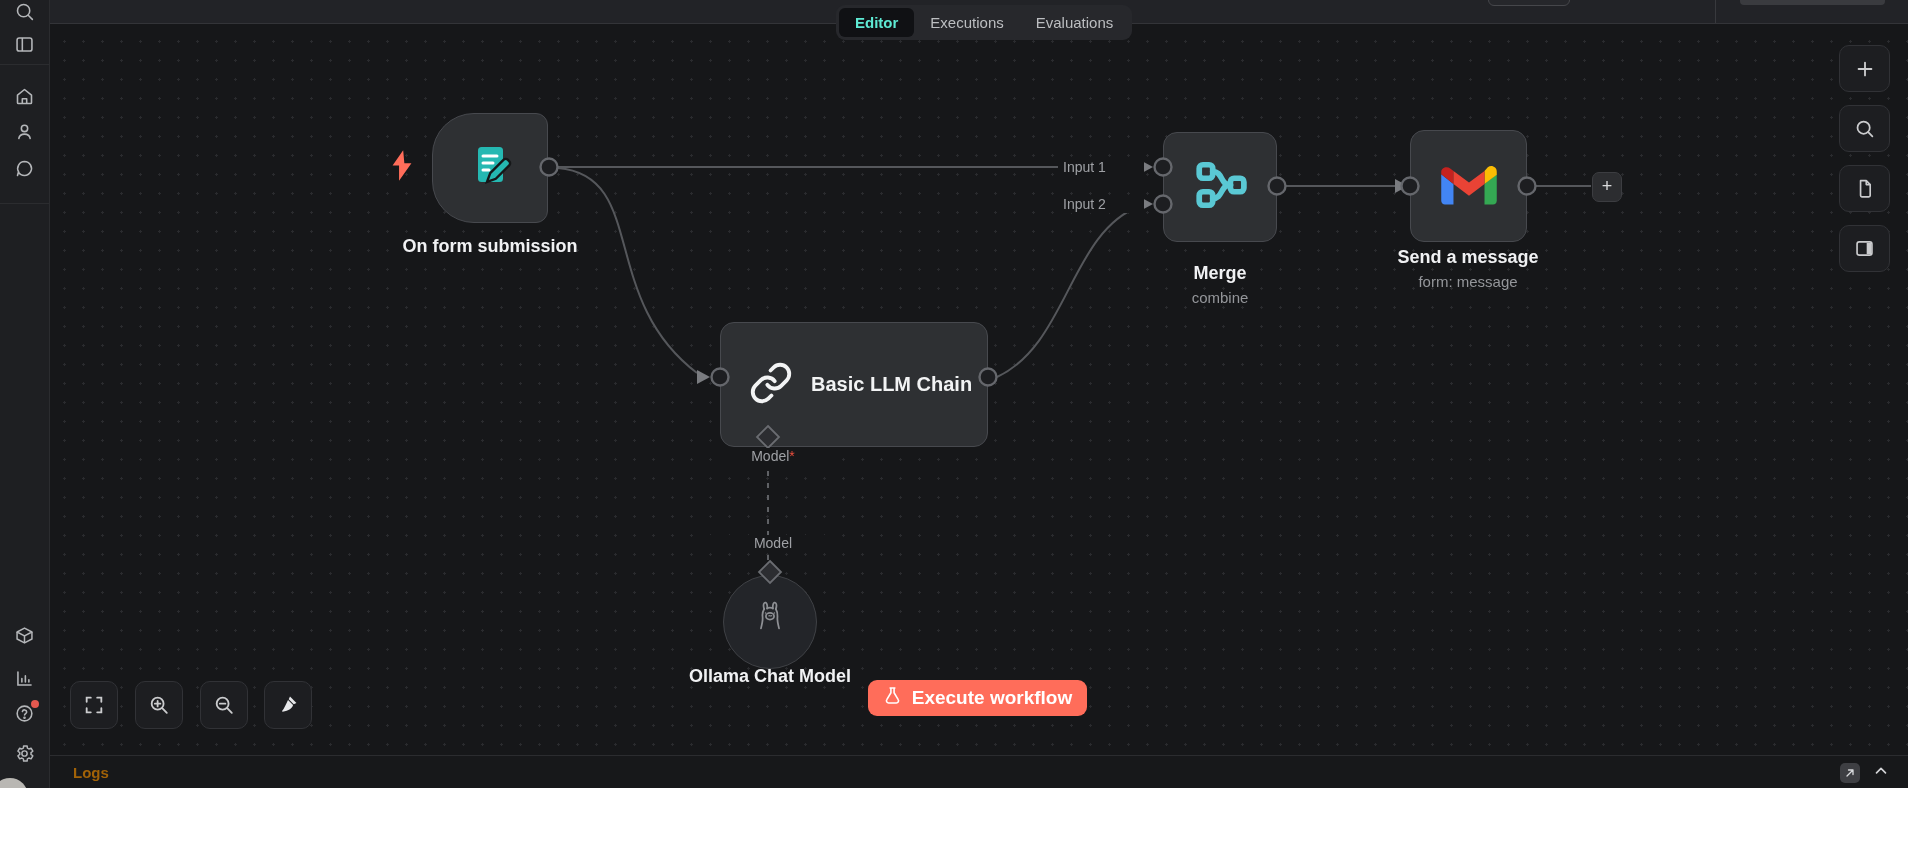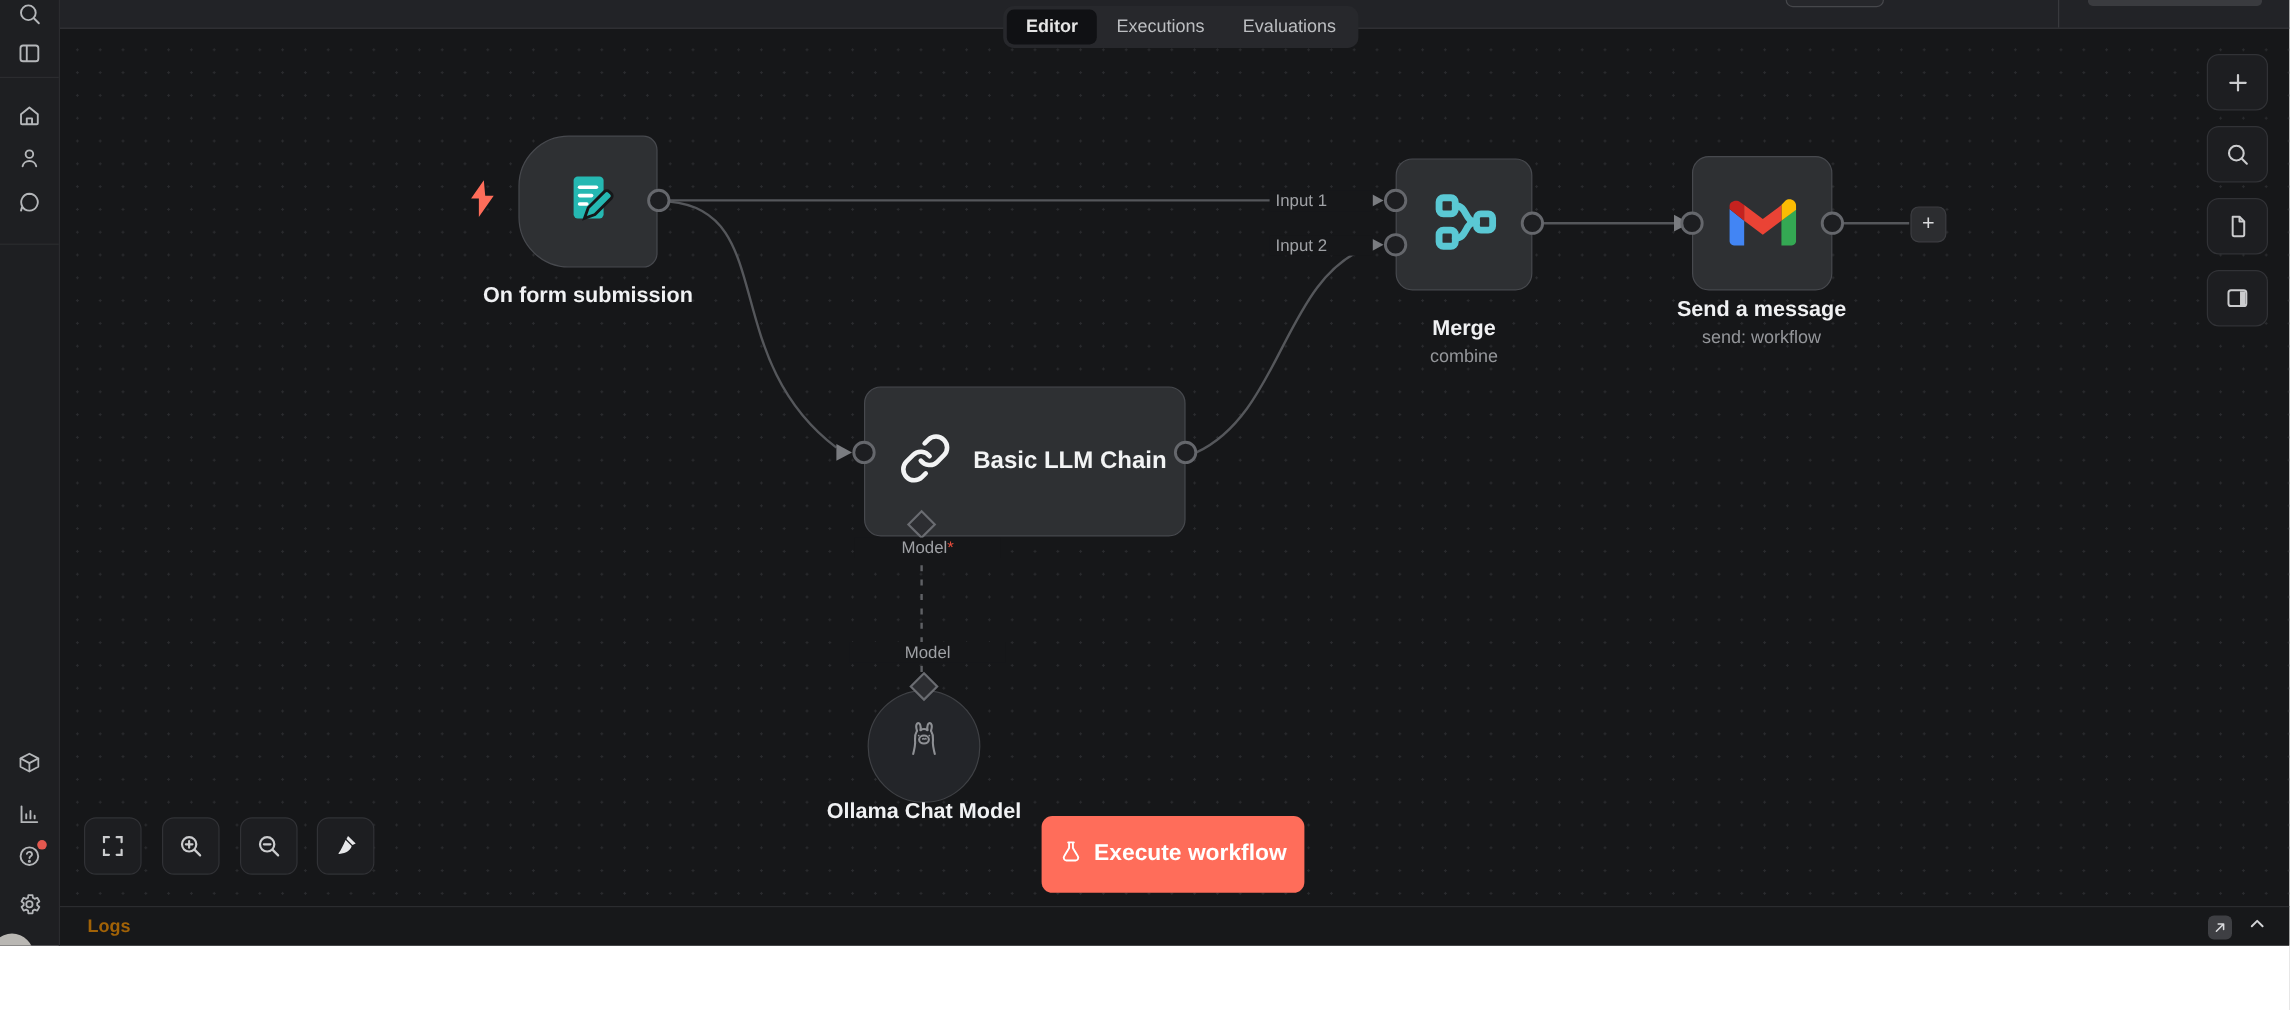--- a/index.html
+++ b/index.html
@@ -14,21 +14,21 @@
 
   
   .topbar{position:absolute;left:49px;top:0;right:0;height:23px;background:#222327;border-bottom:1px solid #333438;}
   .topbar-sliver-outline{position:absolute;left:1439px;top:-6px;width:80px;height:10px;background:#26272b;border:1px solid #46474b;border-radius:6px;}
   .topbar-divider{position:absolute;left:1666px;top:0;width:1px;height:23px;background:#38393d;}
   .topbar-sliver-filled{position:absolute;left:1691px;top:-4px;width:145px;height:9px;background:#3a3b3f;border-radius:4px;}
 
   
   .tabs{position:absolute;left:836px;top:5px;display:flex;align-items:center;background:#27282c;border-radius:9px;padding:3px;}
   .tab{font-size:15px;color:#bcbec1;padding:6px 16px;border-radius:6px;cursor:pointer;white-space:nowrap;}
-  .tab.active{background:#101114;color:#e5e5e5;font-weight:700;}
+  .tab.active{background:#101114;color:#5eead4;font-weight:700;}
 
   
   .sidebar{position:absolute;left:0;top:0;width:49px;height:788px;background:#1e1f22;border-right:1px solid #2b2c2f;z-index:40;}
   .side-ic{position:absolute;left:14px;width:21px;height:21px;color:#b4b6b9;}
   .side-ic svg{width:21px;height:21px;display:block;}
   .side-div{position:absolute;left:0;width:49px;height:1px;background:#2b2c2f;}
   .red-dot{position:absolute;left:31px;top:700px;width:8px;height:8px;border-radius:50%;background:var(--notification-red,#e4584f);}
   .avatar-cut{position:absolute;left:-8px;top:778px;width:36px;height:36px;border-radius:50%;background:#b9b7b3;}
 
   
@@ -51,21 +51,21 @@
   .plus-chip{position:absolute;left:1592px;top:172px;width:28px;height:28px;background:#2c2d30;border:1px solid #3c3d41;
              border-radius:7px;color:#d9dadc;font-size:18px;line-height:26px;text-align:center;z-index:11;}
 
   
   .wires{position:absolute;left:0;top:0;width:1908px;height:788px;z-index:11;pointer-events:none;}
 
   
   .sq-btn{position:absolute;background:#1d1e21;border:1px solid #313236;border-radius:10px;display:flex;
           align-items:center;justify-content:center;color:#cbccce;z-index:25;box-sizing:border-box;}
   .sq-btn svg{display:block;}
-  .exec-btn{position:absolute;left:868px;top:680px;width:219px;height:64px;border-radius:9px;background:var(--execute-coral,#ff6d5a);
+  .exec-btn{position:absolute;left:868px;top:680px;width:219px;height:36px;border-radius:9px;background:var(--execute-coral,#ff6d5a);
             display:flex;align-items:center;justify-content:center;gap:10px;color:#ffffff;font-size:19px;font-weight:700;z-index:25;}
 
   .bolt{position:absolute;left:391px;top:149px;z-index:12;}
 </style>
 </head>
 <body>
 
 <div class="stage">
   <div class="app">
 
@@ -172,21 +172,21 @@
           <path fill="#4285f4" d="M3.4 35.6h7.3V18L0.2 9.6v22.7c0 1.8 1.5 3.3 3.2 3.3z"></path>
           <path fill="#34a853" d="M37.3 35.6h7.3c1.8 0 3.2-1.5 3.2-3.3V9.6L37.3 18z"></path>
           <path fill="#fbbc04" d="M37.3 6.8v11.2l10.5-7.9V7.4c0-4-4.5-6.2-7.7-3.8z"></path>
           <path fill="#c5221f" d="M0.2 7.4v2.2L10.7 18V6.8L7.9 4.7C4.7 2.3 0.2 4.5 0.2 7.4z"></path>
           <path fill="#ea4335" d="M10.7 18V6.8L24 16.8 37.3 6.8V18L24 28z"></path>
         </svg>
       </span>
     </div>
     <div class="node-title" style="left:1368px;top:247px;width:200px;">
       <span>Send a message</span>
-      <span class="node-sub">send: workflow</span>
+      <span class="node-sub">form: message</span>
     </div>
 
     <div class="plus-chip">+</div>
 
     <div class="port-label" style="left:708px;top:535px;width:120px;text-align:center;">Model</div>
     <div class="node" style="left:723px;top:575px;width:94px;height:94px;border-radius:50%;background:#232529;border-color:#3f4145;">
       <span>
         <svg width="44" height="44" viewBox="0 0 40 40" fill="none" stroke="#8e9094" stroke-width="1.6" stroke-linecap="round" stroke-linejoin="round">
           <path d="M14.7 10 C 12.8 4.2, 16.2 2.8, 17.1 5.4 C 17.6 6.8 17.6 8.6 17.4 9.6"></path>
           <path d="M25.3 10 C 27.2 4.2, 23.8 2.8, 22.9 5.4 C 22.4 6.8 22.4 8.6 22.6 9.6"></path>

